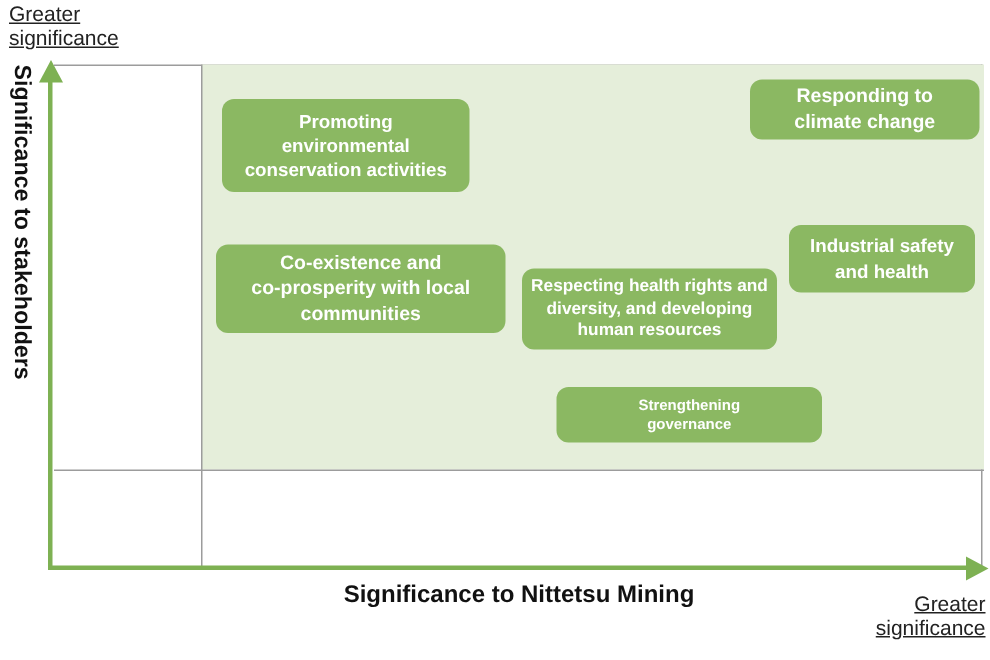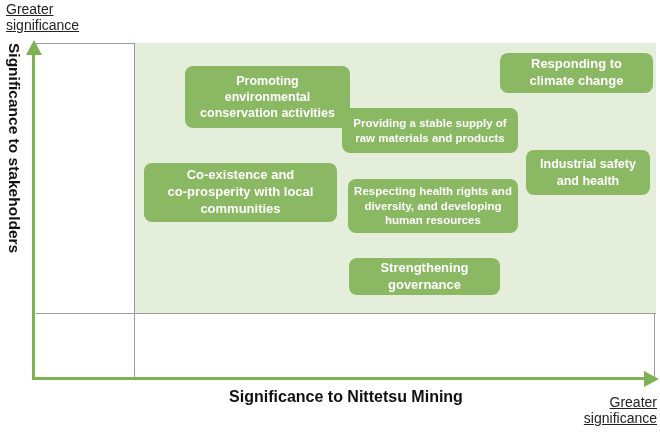--- a/index.html
+++ b/index.html
@@ -50,25 +50,25 @@
     writing-mode:vertical-rl;text-orientation:mixed;
     font-size:15.5px;font-weight:bold;color:#111111;
   }
   
   .box{
     position:absolute;background:#8bb862;border-radius:8px;
     color:#ffffff;font-weight:bold;text-align:center;
     display:flex;align-items:center;justify-content:center;
     white-space:pre-line;line-height:1.3;box-sizing:border-box;padding:2px 4px;
   }
-  .box-0{left:148px;top:66px;width:165px;height:62px;font-size:12.5px;margin-left:37px;}
+  .box-0{left:148px;top:66px;width:165px;height:62px;font-size:12.5px;}
   .box-1{left:144px;top:163px;width:193px;height:59px;font-size:13px;}
   .box-2{left:342px;top:108px;width:176px;height:45px;font-size:11.5px;}
   .box-3{left:348px;top:179px;width:170px;height:54px;font-size:11.5px;}
-  .box-4{left:349px;top:258px;width:151px;height:37px;font-size:13px;}
+  .box-4{left:371px;top:258px;width:177px;height:37px;font-size:10px;}
   .box-5{left:500px;top:53px;width:153px;height:40px;font-size:13px;}
   .box-6{left:526px;top:138px;width:124px;height:45px;font-size:12.5px;margin-top:12px;}
 </style>
 </head>
 <body>
 
 <div class="canvas">
 
   <div class="note note-top-left">Greater
 significance</div>
@@ -82,22 +82,20 @@
   <div class="y-axis-head"></div>
   <div class="x-axis-line"></div>
   <div class="x-axis-head"></div>
 
   <div class="box box-0">Promoting
 environmental
 conservation activities</div>
   <div class="box box-1">Co-existence and
 co-prosperity with local
 communities</div>
-  <div class="box box-2">Providing a stable supply of
-raw materials and products</div>
   <div class="box box-3">Respecting health rights and
 diversity, and developing
 human resources</div>
   <div class="box box-4">Strengthening
 governance</div>
   <div class="box box-5">Responding to
 climate change</div>
   <div class="box box-6">Industrial safety
 and health</div>
 

